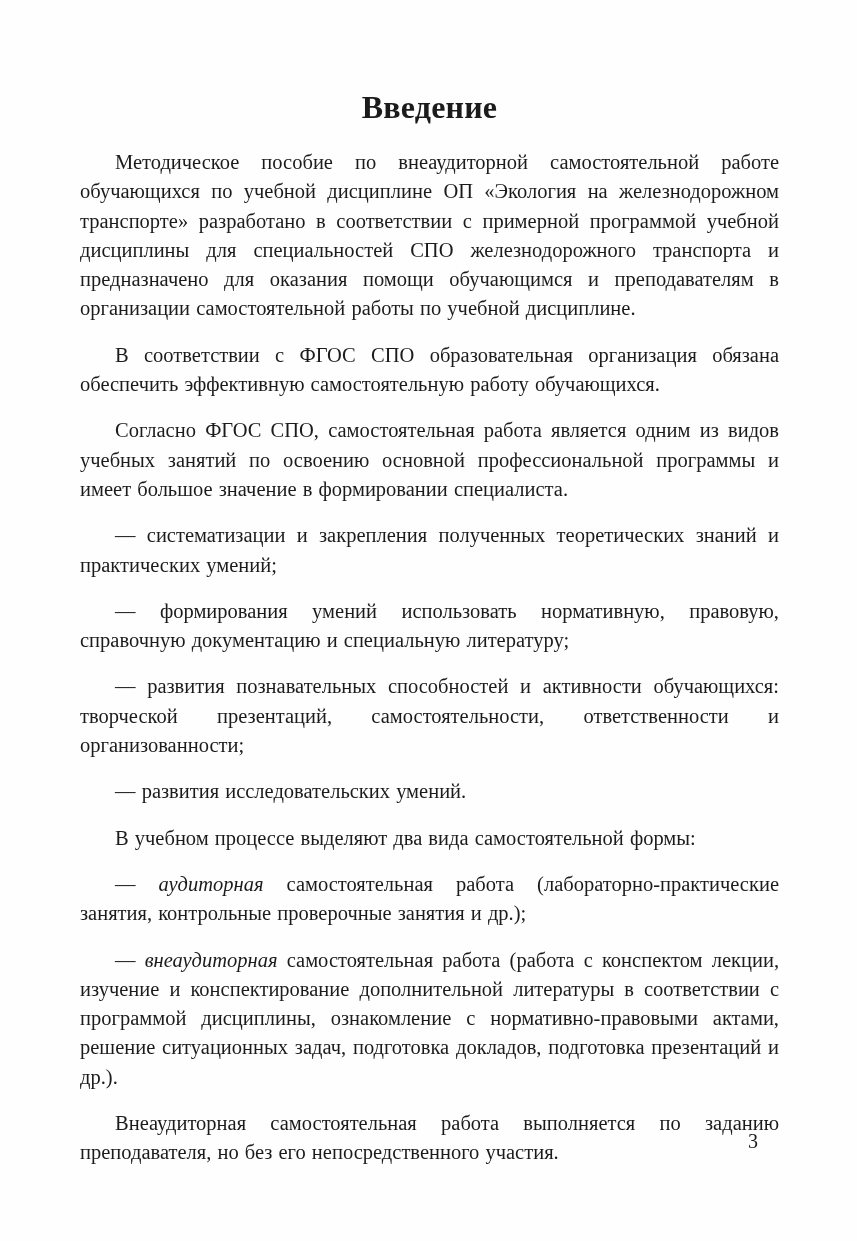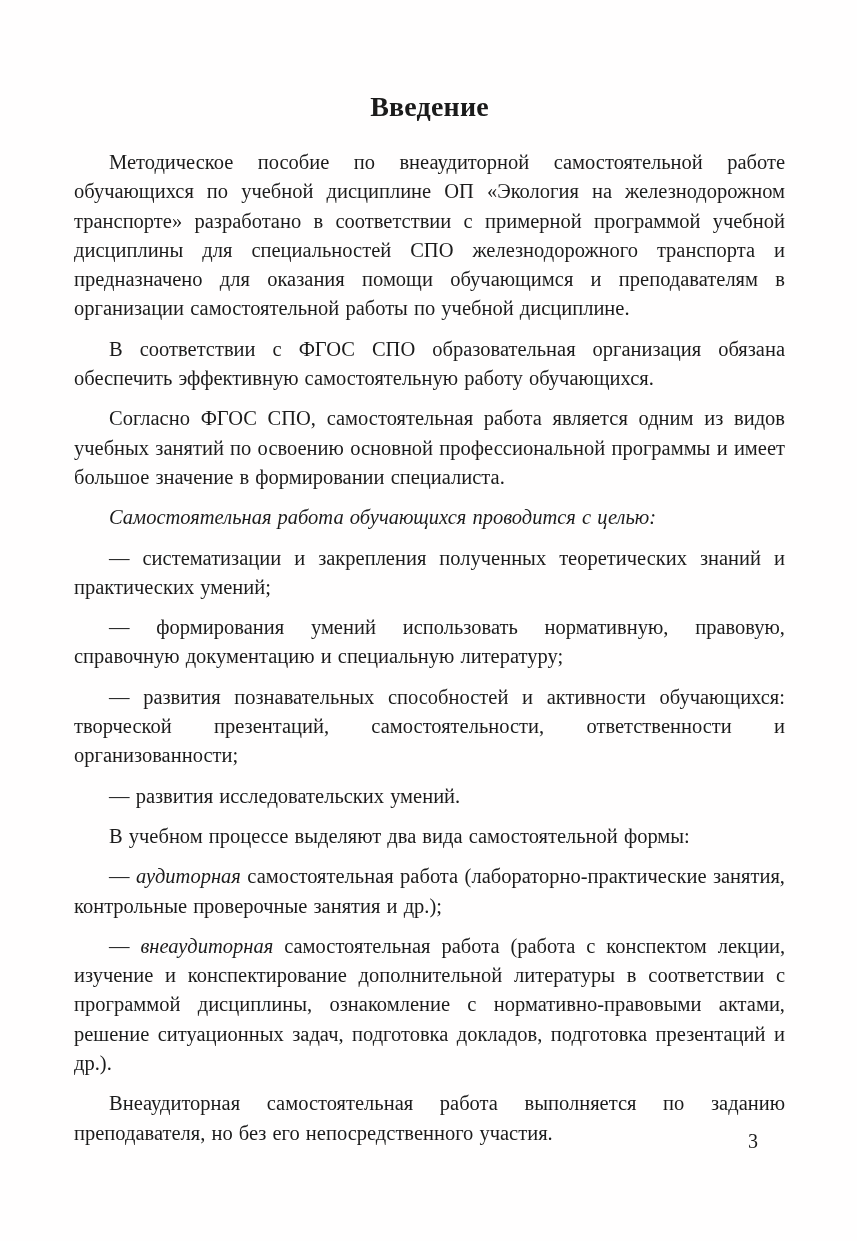--- a/index.html
+++ b/index.html
@@ -17,28 +17,28 @@
     color: #1b1b1b;
   }
   .content {
     position: absolute;
     left: 63px;
     top: 92px;
     width: 733px;
   }
   .doc-title {
     margin: 0 0 26px 0;
-    font-size: 28px;
+    font-size: 32px;
     line-height: 30px;
     font-weight: bold;
     text-align: center;
     letter-spacing: 0.2px;
   }
   .para {
-    margin: 11px;
+    margin: 17px;
     font-size: 20.5px;
     line-height: 29.3px;
     text-align: justify;
     text-indent: 35px;
     word-spacing: 1px;
   }
   .em {
     font-style: italic;
   }
   .folio {
@@ -58,21 +58,20 @@
   <div class="content">
 
     <h1 class="doc-title">Введение</h1>
 
     <p class="para">Методическое пособие по внеаудиторной самостоятельной работе обучающихся по учебной дисциплине ОП «Экология на железнодорожном транспорте» разработано в соответствии с примерной программой учебной дисциплины для специальностей СПО железнодорожного транспорта и предназначено для оказания помощи обучающимся и преподавателям в организации самостоятельной работы по учебной дисциплине.</p>
 
     <p class="para">В соответствии с ФГОС СПО образовательная организация обязана обеспечить эффективную самостоятельную работу обучающихся.</p>
 
     <p class="para">Согласно ФГОС СПО, самостоятельная работа является одним из видов учебных занятий по освоению основной профессиональной программы и имеет большое значение в формировании специалиста.</p>
 
-    <p class="para em">Самостоятельная работа обучающихся проводится с целью:</p>
 
     <p class="para">— систематизации и закрепления полученных теоретических знаний и практических умений;</p>
 
 
     <p class="para">— формирования умений использовать нормативную, правовую, справочную документацию и специальную литературу;</p>
 
     <p class="para">— развития познавательных способностей и активности обучающихся: творческой презентаций, самостоятельности, ответственности и организованности;</p>
 
 
     <p class="para">— развития исследовательских умений.</p>

